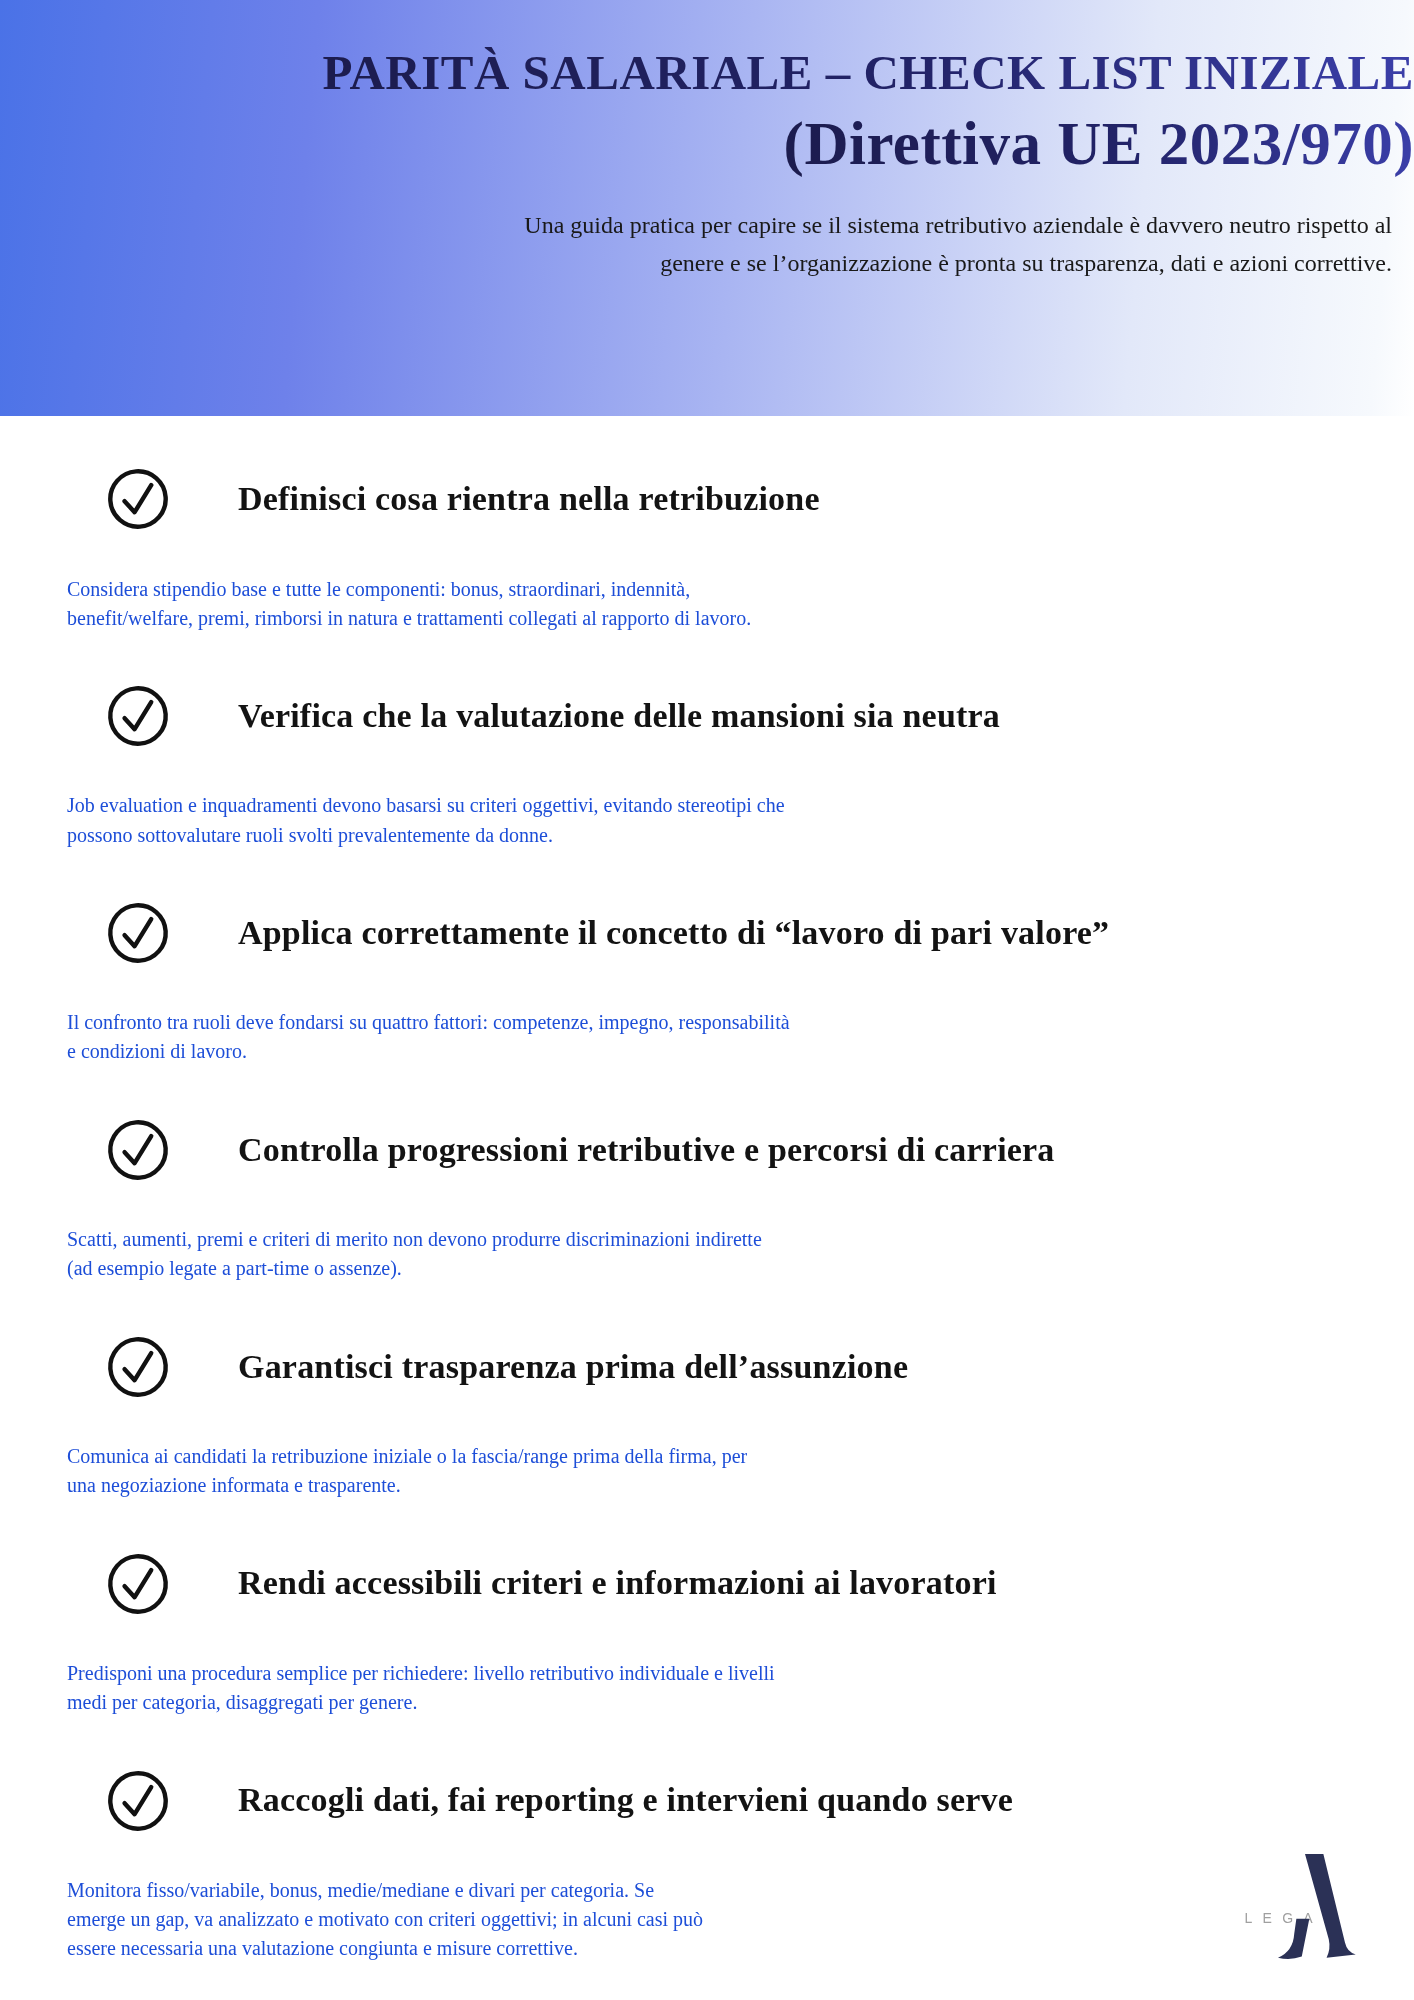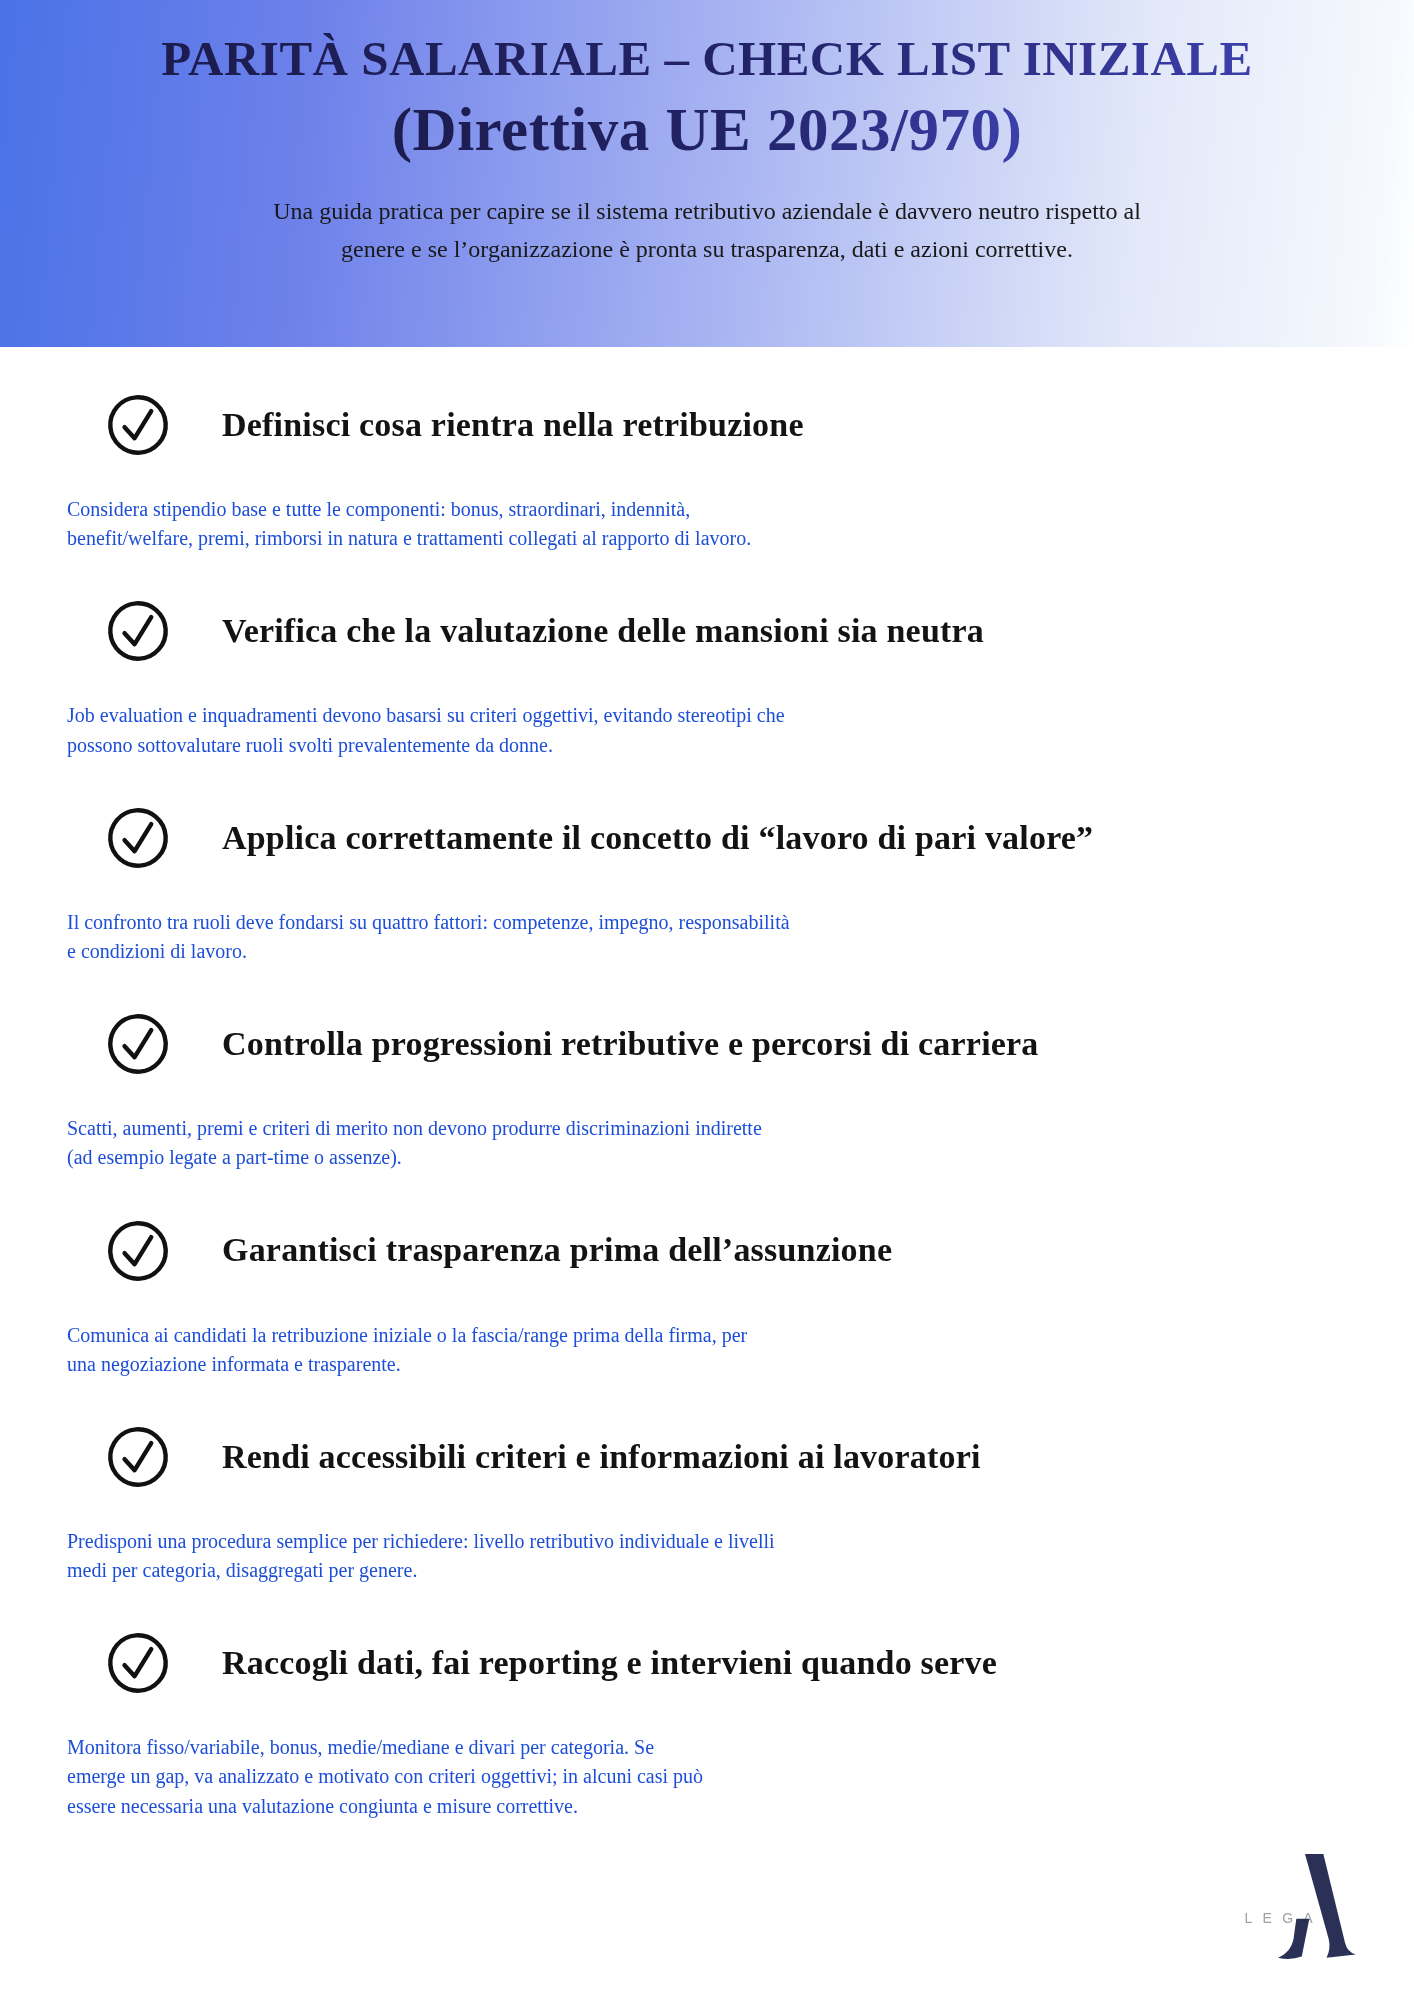--- a/index.html
+++ b/index.html
@@ -8,24 +8,24 @@
     width: 1414px; height: 2000px;
     background: #ffffff;
     position: relative;
     overflow: hidden;
     font-family: "Liberation Serif", serif;
     color: #1d1d1d;
   }
 
   
   .header {
-    width: 1414px; height: 347px;
+    width: 1414px; height: 416px;
     background: linear-gradient(95deg, #4a72e7 0%, #6e81ea 22%, #a9b5f2 52%, #e2e8f9 80%, #f6f9fd 97%, #ffffff 100%);
-    text-align: center;
-    padding-top: 28px;
+    text-align: right;
+    padding-top: 42px;
   }
   .title-line {
     display: inline-block;
     font-weight: 700;
     font-size: 49px;
     line-height: 1.28;
     letter-spacing: 0.5px;
     background: linear-gradient(90deg, #1c1c4e 0%, #222368 55%, #3b3fa9 100%);
     -webkit-background-clip: text;
     background-clip: text;
@@ -48,21 +48,21 @@
   .item-head {
     display: flex;
     align-items: center;
     gap: 52px;
     padding-left: 106px;
     margin-bottom: 38px;
   }
   .check-icon { width: 64px; height: 64px; flex: 0 0 auto; }
   .check-icon svg { width: 64px; height: 64px; display: block; }
   .item-heading {
-    margin: 0;
+    margin: 16px;
     font-weight: 700;
     font-size: 34px;
     line-height: 1.25;
     color: #131313;
     letter-spacing: 0.2px;
   }
   .item-desc {
     margin: 0;
     padding-left: 67px;
     font-size: 20px;

